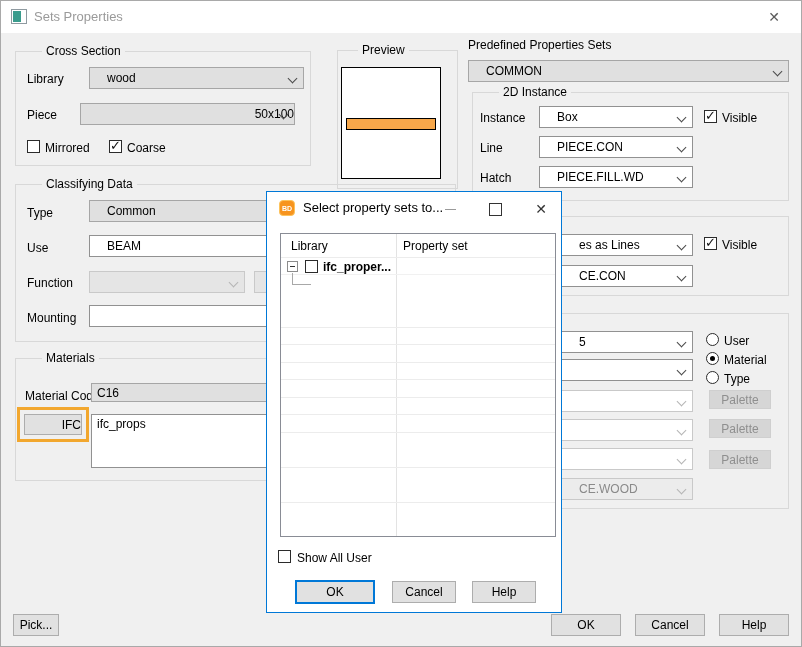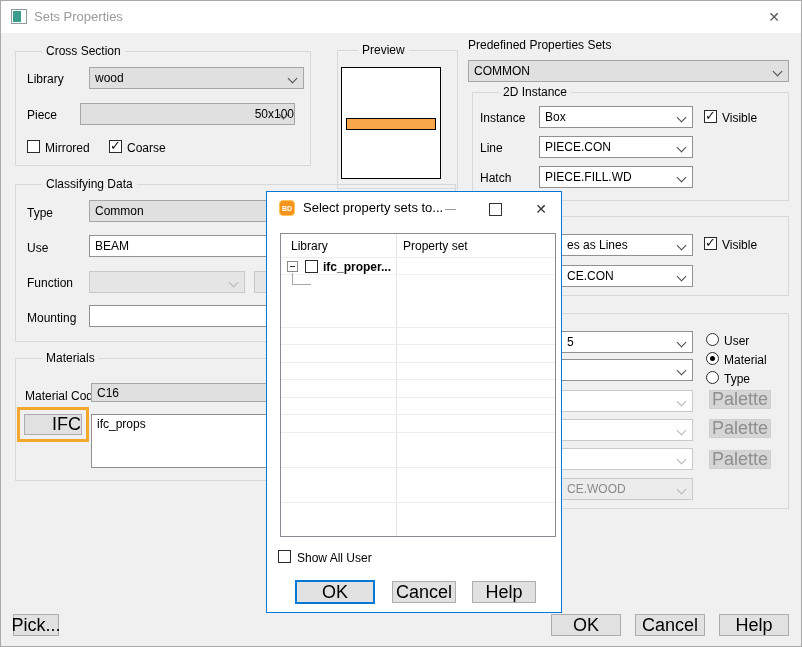--- a/index.html
+++ b/index.html
@@ -15,40 +15,40 @@
   .title-text{ position:absolute; left:33px; top:8px; color:#9a9a9a; font-size:13px; }
   .win-close{ position:absolute; right:16px; top:6px; width:22px; height:20px; color:#5a5a5a;
               font-size:14px; text-align:center; line-height:20px; }
 
   
   .lbl{ position:absolute; white-space:nowrap; }
   .grp{ position:absolute; border:1px solid #d8d8d8; }
   .grp-title{ position:absolute; top:-8px; left:6px; background:#f0f0f0; padding:0 4px; white-space:nowrap;margin-left:20px; }
 
   .combo{ position:absolute; height:22px; background:#fff; border:1px solid #919191;
-          line-height:20px; padding-left:5px; white-space:nowrap; overflow:hidden; }
+          line-height:20px; padding-left:17px; white-space:nowrap; overflow:hidden; }
   .combo.gray{ background:#e0e0e0; border-color:#a6a6a6; }
   .combo.cut{ border-left:none; }
   .combo.dis{ border-color:#c9c9c9; color:#8a8a8a; }
   .combo.dis-gray{ border-color:#c9c9c9; color:#8a8a8a; background:#ececec; }
   .chev{ position:absolute; right:7px; top:7px; width:7px; height:7px;
          border-left:1px solid #4a4a4a; border-bottom:1px solid #4a4a4a; transform:rotate(-45deg); }
   .dis .chev, .dis-gray .chev{ border-color:#b5b5b5; }
 
   .field{ position:absolute; background:#fff; border:1px solid #919191; line-height:18px; padding-left:5px; }
   .field.gray{ background:#e0e0e0; border-color:#a6a6a6; }
 
   .cb{ position:absolute; width:13px; height:13px; background:#fff; border:1px solid #2b2b2b; }
   .cb.checked::after{ content:"\2713"; position:absolute; left:0px; top:-3px; font-size:13px; color:#111; }
 
   .radio{ position:absolute; width:13px; height:13px; background:#fff; border:1px solid #2b2b2b; border-radius:50%; }
   .radio.sel::after{ content:""; position:absolute; left:3px; top:3px; width:5px; height:5px; border-radius:50%; background:#000; }
 
   .btn{ position:absolute; background:#e1e1e1; border:1px solid #adadad; display:flex;
-        align-items:center; justify-content:center; font-size:18px; }
+        align-items:center; justify-content:center; font-size:12px; }
   .btn.dis{ background:#d6d6d6; border-color:#cfcfcf; color:#8f8f8f; }
 
   
   .preview-canvas{ position:absolute; left:340px; top:66px; width:100px; height:112px;
                    background:#fff; border:1px solid #000; }
   .preview-bar{ position:absolute; left:4px; top:50px; width:90px; height:12px;
                 background:#f7a74a; border:1px solid #000; }
 
   
   .ifc-highlight{ position:absolute; left:16px; top:406px; width:72px; height:35px;

